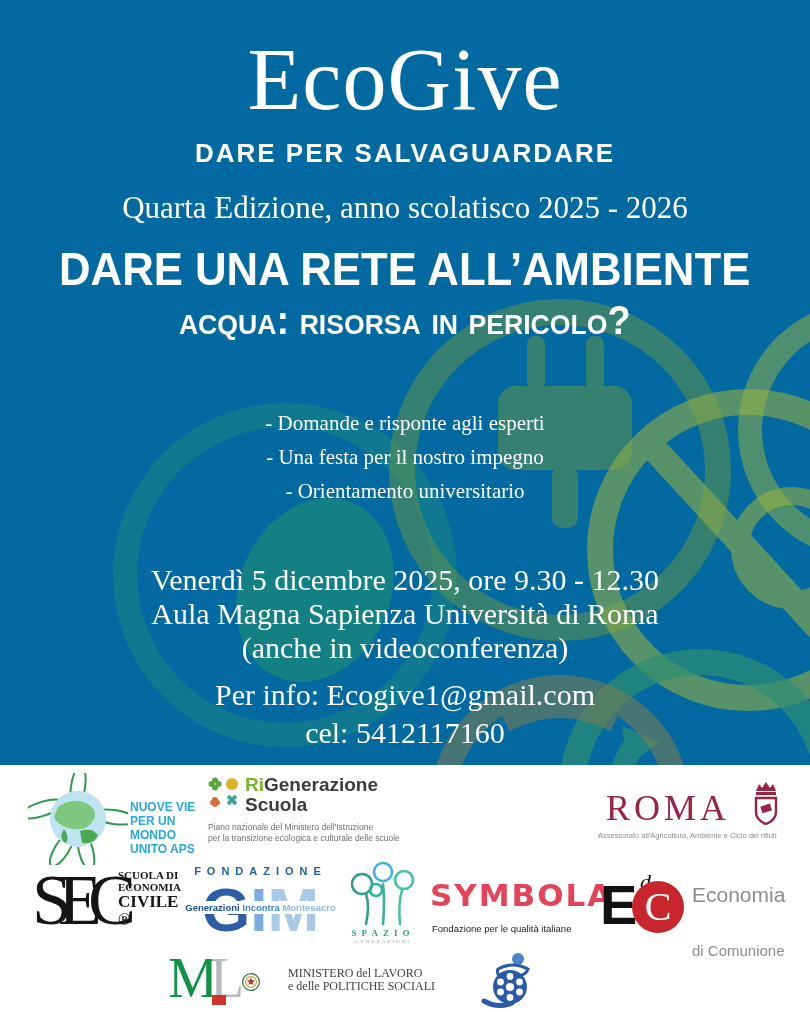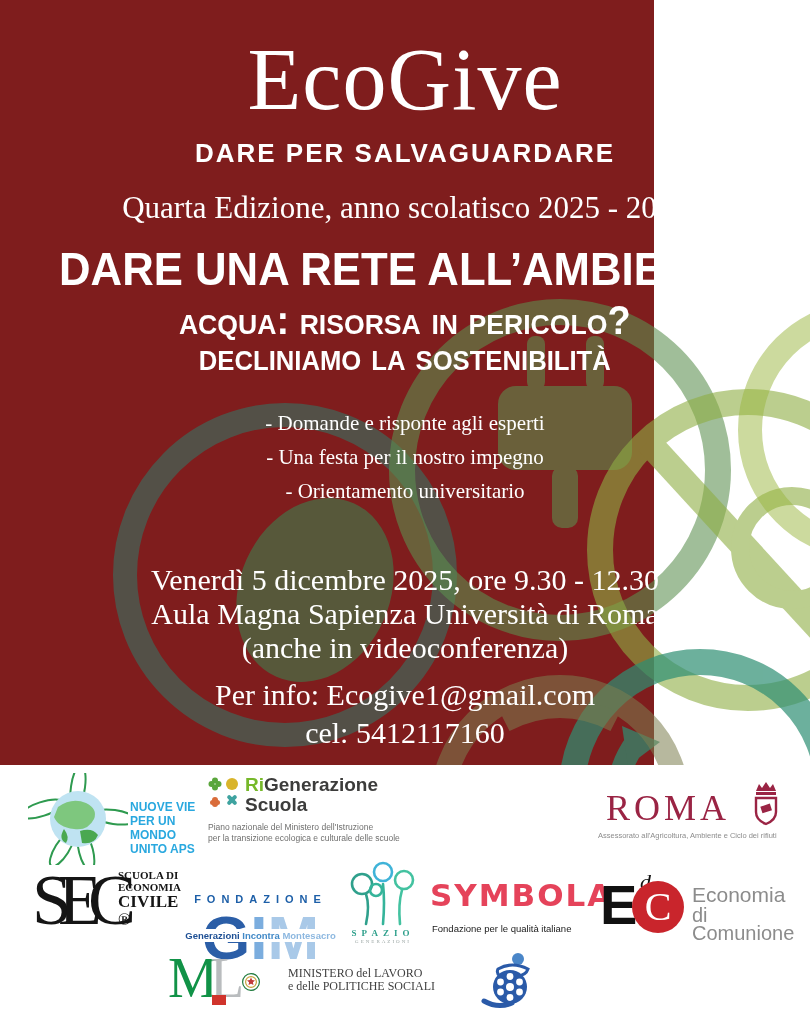--- a/index.html
+++ b/index.html
@@ -4,22 +4,22 @@
 <style>
   * { box-sizing: border-box; margin: 0; padding: 0; }
   body { margin: 0; background: #ffffff; }
   .poster {
     position: relative; width: 810px; height: 1012px;
     background: #ffffff; overflow: hidden;
     font-family: "Liberation Serif", serif;
   }
   
   .hero {
-    position: absolute; left: 0; top: 0; width: 654px; height: 765px;
-    background: #7f1d1d;
+    position: absolute; left: 0; top: 0; width: 810px; height: 765px;
+    background: #0369a1;
   }
   .wm { position: absolute; left: 0; top: 0; }
   .hero-text { position: absolute; left: 0; width: 810px; text-align: center; color: #ffffff; }
   .brand-title { top: 34px; font-size: 88px; line-height: 1.05; font-weight: 400; letter-spacing: 1px; }
   .brand-tagline {
     top: 138px; font-family: "Liberation Sans", sans-serif;
     font-size: 26px; font-weight: 700; letter-spacing: 2px;
   }
   .edition { top: 190px; font-size: 31px; }
   .headline-wrap { top: 241px; }
@@ -76,21 +76,21 @@
   .roma-crest { position: absolute; left: 150px; top: 0; }
   .roma-tag { position: absolute; left: 0px; top: 52px; font-family: "Liberation Sans", sans-serif; font-size: 7.5px; color: #8c8c8c; white-space: nowrap; }
   
   .sec { left: 32px; top: 98px; width: 160px; height: 95px; color: #151515; }
   .sec-mono { position: absolute; left: 0; top: -6px; font-size: 72px; line-height: 86px; letter-spacing: -14px; font-weight: 400; }
   .sec-lines { position: absolute; left: 86px; top: 6px; font-weight: 700; }
   .sec-l1 { font-size: 11px; line-height: 12px; }
   .sec-l2 { font-size: 11px; line-height: 12px; }
   .sec-l3 { font-size: 17px; line-height: 18px; }
   
-  .gim { left: 183px; top: 100px; width: 155px; height: 90px; font-family: "Liberation Sans", sans-serif; margin-top: 28px; }
+  .gim { left: 183px; top: 100px; width: 155px; height: 90px; font-family: "Liberation Sans", sans-serif; }
   .gim-top { position: absolute; left: 0; top: 0; width: 100%; text-align: center; font-size: 11px; font-weight: 700; letter-spacing: 6px; color: #1d5fa8; }
   .gim-mono { position: absolute; left: 0; top: 10px; width: 100%; text-align: center; font-size: 62px; line-height: 70px; font-weight: 700; }
   .gim-g { color: #2b5ea7; } .gim-i { color: #7badde; } .gim-m { color: #a9c9e8; }
   .gim-band { position: absolute; left: 0; top: 36px; width: 100%; text-align: center; background: #ffffff; font-size: 9.5px; font-weight: 700; padding: 1px 0; white-space: nowrap; }
   .gim-b1 { color: #1d4f94; } .gim-b2 { color: #4189c7; } .gim-b3 { color: #8db8e0; }
   
   .spazio { left: 338px; top: 93px; width: 90px; height: 95px; font-family: Liberation Serif, serif; text-align: center; }
   .spazio-name { position: absolute; left: 0; top: 70px; width: 100%; font-size: 9px; letter-spacing: 5px; color: #2fa08c; font-weight: 700; }
   .spazio-sub { position: absolute; left: 0; top: 81px; width: 100%; font-size: 5px; letter-spacing: 2px; color: #9aa5a3; }
   
@@ -98,21 +98,21 @@
   .symbola-name { position: absolute; left: 0; top: 0; font-family: "DejaVu Sans", sans-serif; font-size: 31px; font-weight: 700; letter-spacing: 2px; color: #e5435a; }
   .symbola-tag { position: absolute; left: 2px; top: 46px; font-size: 9.5px; font-weight: 400; color: #1a1a1a; white-space: nowrap; }
   
   .edc { left: 600px; top: 108px; width: 190px; height: 72px; }
   .edc-e { position: absolute; left: 0; top: 4px; font-family: "Liberation Sans", sans-serif; font-size: 56px; line-height: 56px; font-weight: 700; color: #111111; }
   .edc-d { position: absolute; left: 40px; top: -4px; font-style: italic; font-size: 22px; color: #111111; }
   .edc-circle { position: absolute; left: 32px; top: 8px; width: 52px; height: 52px; border-radius: 50%; background: #c9252c; }
   .edc-c { position: absolute; left: 0; top: 2px; width: 100%; text-align: center; font-size: 40px; line-height: 48px; color: #ffffff; font-weight: 400; }
   .edc-lines { position: absolute; left: 92px; top: 10px; color: #8c8c8c; font-family: "Liberation Sans", sans-serif; }
   .edc-l1 { font-size: 21px; line-height: 23px; }
-  .edc-l2 { font-size: 20px; line-height: 18px; }
+  .edc-l2 { font-size: 15px; line-height: 18px; margin-top: 36px; }
   
   .ml { left: 168px; top: 188px; width: 240px; height: 56px; }
   .ml-m { position: absolute; left: 0; top: -4px; font-size: 56px; line-height: 58px; color: #119247; }
   .ml-l { position: absolute; left: 42px; top: -4px; font-size: 56px; line-height: 58px; color: #b9bcbe; }
   .ml-red { position: absolute; left: 44px; top: 42px; width: 14px; height: 10px; background: #d0342c; }
   .ml-text { position: absolute; left: 96px; top: 14px; color: #3f3f3f; font-size: 12px; line-height: 13px; white-space: nowrap; margin-left: 24px; }
   
   .reel { left: 480px; top: 186px; width: 60px; height: 58px; }
 </style>
 </head>
@@ -167,23 +167,20 @@
     <div class="hero-text edition">Quarta Edizione, anno scolatisco 2025 - 2026</div>
 
     <div class="hero-text headline-wrap">
       <span class="headline">DARE UNA RETE ALL’AMBIENTE</span>
     </div>
 
     <div class="hero-text subhead1-wrap">
       <span class="subhead">Acqua: risorsa in pericolo?</span>
     </div>
 
-    <div class="hero-text subhead2-wrap">
-      <span class="subhead">Decliniamo la sostenibilità</span>
-    </div>
 
     <div class="hero-text bullets">
       <div class="bullet-line">- Domande e risponte agli esperti</div>
       <div class="bullet-line">- Una festa per il nostro impegno</div>
       <div class="bullet-line">- Orientamento universitario</div>
     </div>
 
     <div class="hero-text when">Venerdì 5 dicembre 2025, ore 9.30 - 12.30</div>
     <div class="hero-text where">Aula Magna Sapienza Università di Roma</div>
     <div class="hero-text vnote">(anche in videoconferenza)</div>

